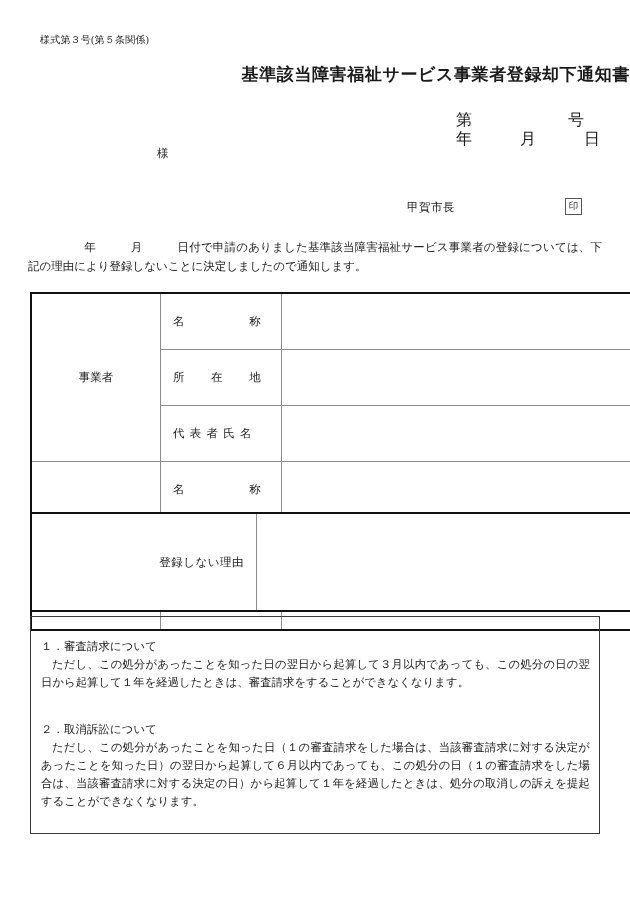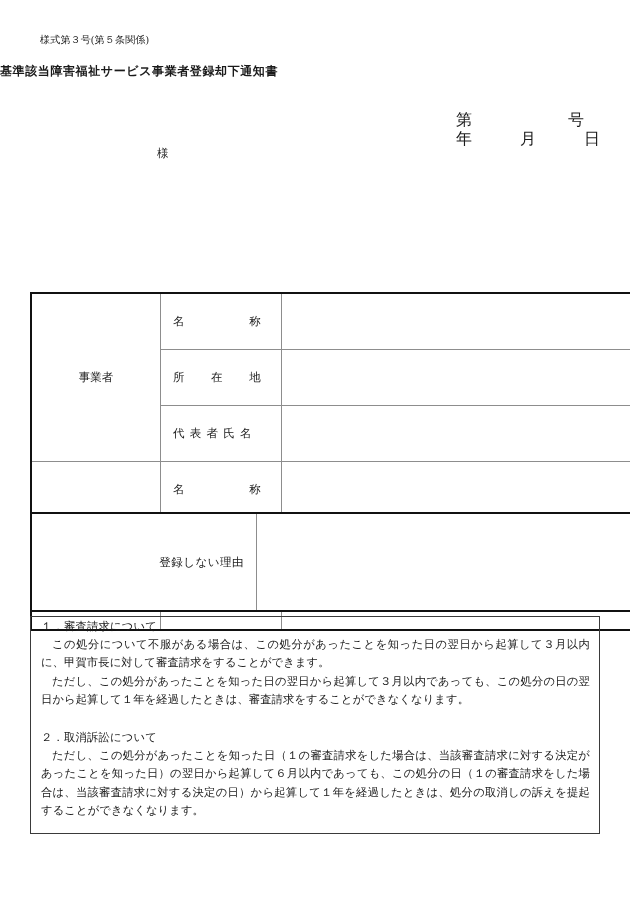--- a/index.html
+++ b/index.html
@@ -31,22 +31,22 @@
     white-space: nowrap;
     margin-left: 12px;
   }
 
   
   .doc-title {
     position: absolute;
     left: 0;
     right: 0;
     top: 63px;
-    text-align: left;
-    font-size: 12px;
+    text-align: right;
+    font-size: 17px;
     font-weight: bold;
     letter-spacing: 0.6px;
   }
 
   
   .meta-block {
     position: absolute;
     right: 30px;
     top: 110px;
     text-align: left;
@@ -176,29 +176,29 @@
 
   
   .notice-box {
     position: absolute;
     left: 30px;
     top: 616px;
     width: 570px;
     height: 218px;
     border: 1px solid #3a3a3a;
     box-sizing: border-box;
-    padding: 0 9px 6px 10px;
+    padding: 20px 9px 6px 10px;
     font-size: 11.3px;
     line-height: 18.2px;
   }
   .notice-section {
     margin: 0;
   }
   .notice-section + .notice-section {
-    margin-top: 20px;
+    margin-top: 28px;
   }
   .notice-heading {
     margin: 0;
     white-space: nowrap;
     letter-spacing: 0.2px;
   }
   .notice-para {
     margin: 0;
     text-indent: 11px;
     text-align: justify;
@@ -214,21 +214,26 @@
 
   <div class="doc-title">基準該当障害福祉サービス事業者登録却下通知書</div>
 
   <div class="meta-block">
     <div class="meta-line">第　　　　　　号</div>
     <div class="meta-line">年　　　月　　　日</div>
   </div>
 
   <div class="addressee">様</div>
 
-
+  <div class="signer-row">
+    <div class="signer-name">甲賀市長</div>
+    <div class="seal-box">印</div>
+  </div>
+
+  <div class="body-para"><span class="indent"></span><span>年　　　月　　　日付で申請のありました基準該当障害福祉サービス事業者の登録については、下記の理由により登録しないことに決定しましたので通知します。</span></div>
 
   <table class="main-table">
     <tbody>
       <tr>
         <td class="group-cell" rowspan="3">事業者</td>
         <td class="label-cell">
           <span class="center-label">名　　　　　称</span>
         </td>
         <td class="value-cell"></td>
       </tr>
@@ -275,21 +280,20 @@
       <tr>
         <td class="reason-label">登録しない理由</td>
         <td class="reason-value"></td>
       </tr>
     </tbody>
   </table>
 
   <div class="notice-box">
     <div class="notice-section">
       <p class="notice-heading">１．審査請求について</p>
-      <p class="notice-para">この処分について不服がある場合は、この処分があったことを知った日の翌日から起算して３月以内に、甲賀市長に対して審査請求をすることができます。</p>
       <p class="notice-para">ただし、この処分があったことを知った日の翌日から起算して３月以内であっても、この処分の日の翌日から起算して１年を経過したときは、審査請求をすることができなくなります。</p>
     </div>
     <div class="notice-section">
       <p class="notice-heading">２．取消訴訟について</p>
       <p class="notice-para">ただし、この処分があったことを知った日（１の審査請求をした場合は、当該審査請求に対する決定があったことを知った日）の翌日から起算して６月以内であっても、この処分の日（１の審査請求をした場合は、当該審査請求に対する決定の日）から起算して１年を経過したときは、処分の取消しの訴えを提起することができなくなります。</p>
     </div>
   </div>
 
 </div>
 

